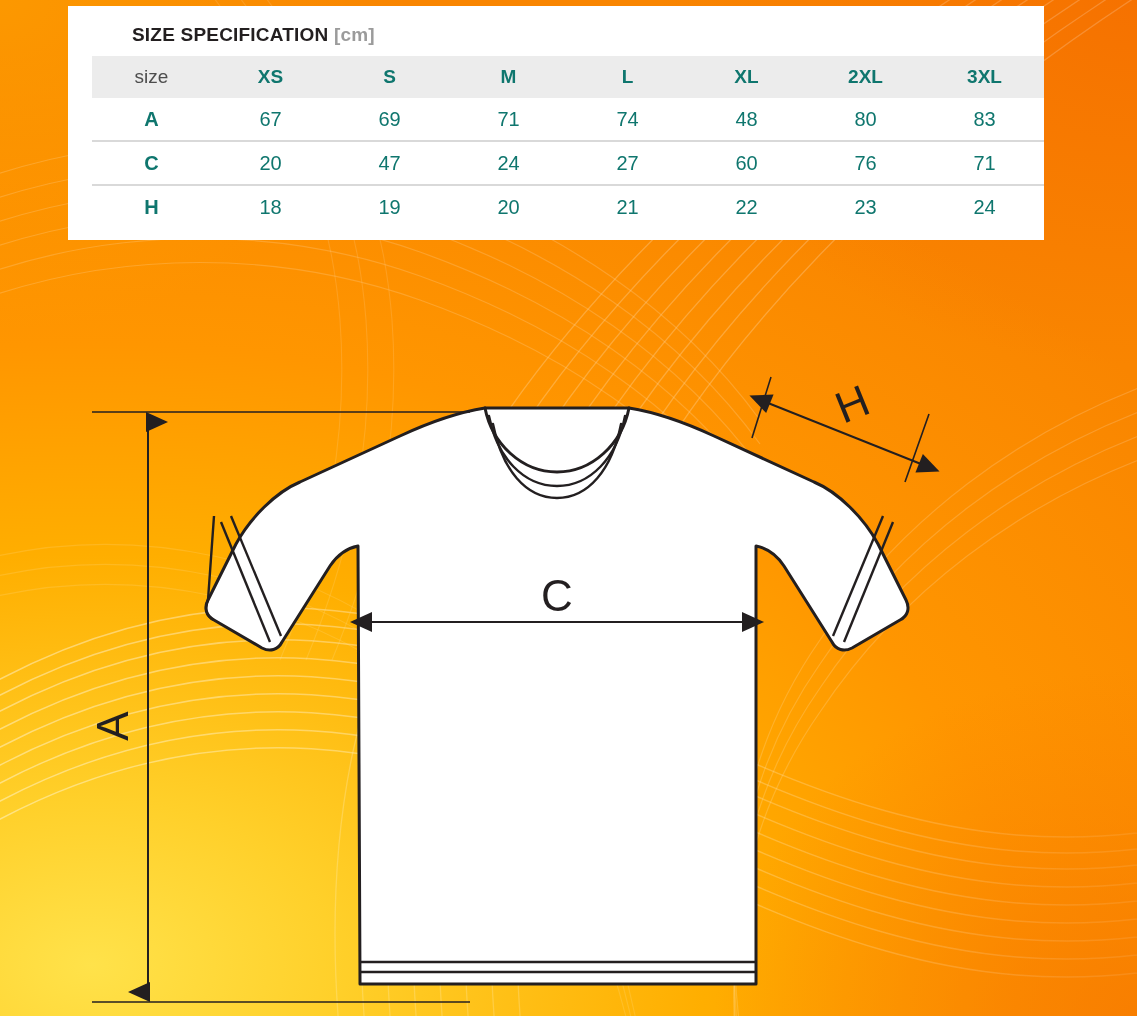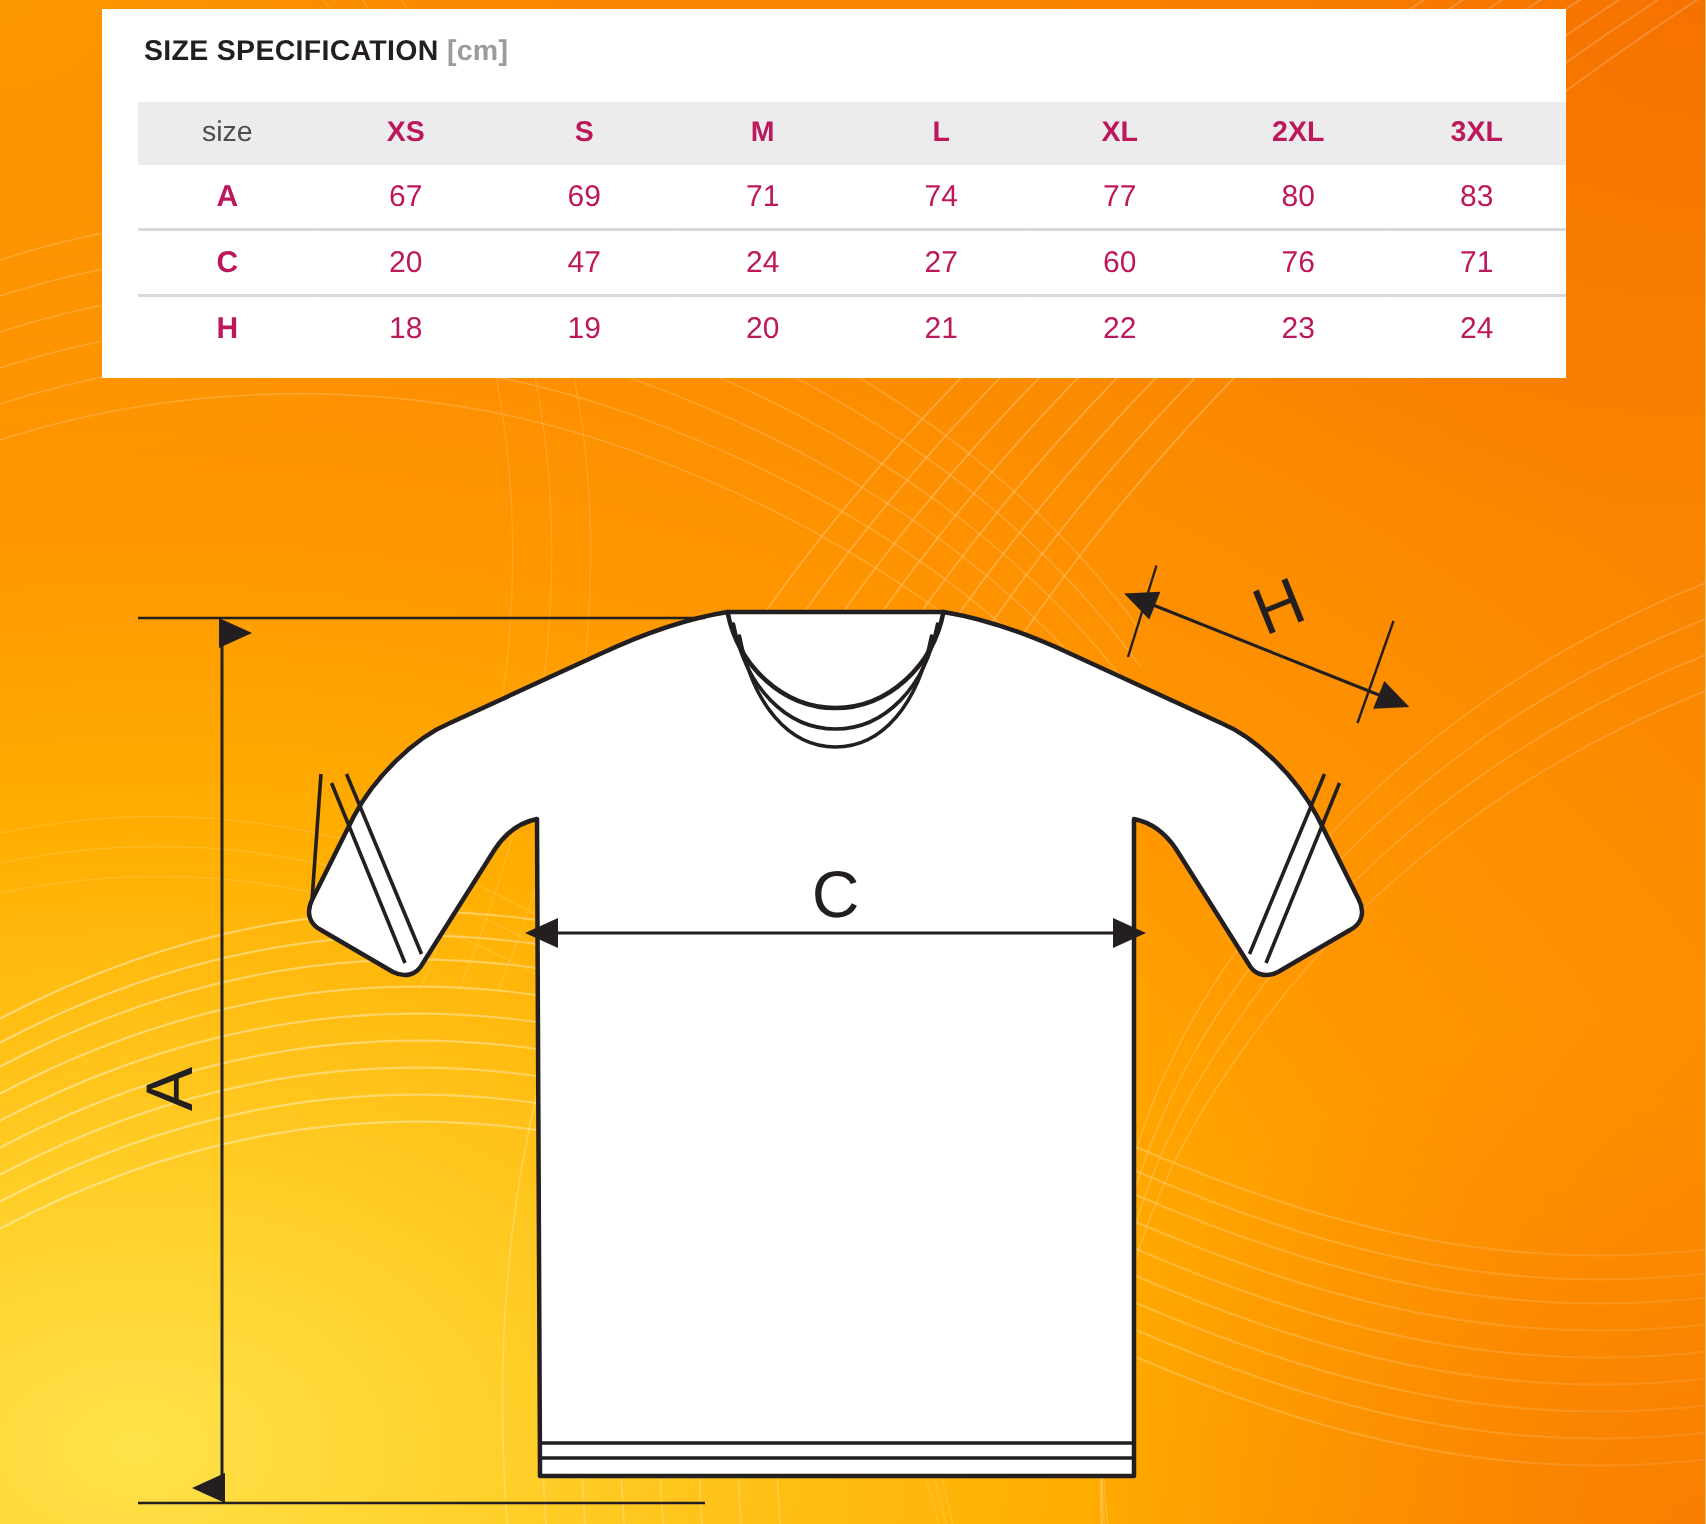--- a/index.html
+++ b/index.html
@@ -50,37 +50,38 @@
     width: 976px;
     background: #ffffff;
     padding: 10px 0 12px 0;
     box-sizing: border-box;
   }
   #spec-title {
     font-size: 19px;
     font-weight: bold;
     color: #231f20;
     letter-spacing: 0.2px;
-    padding: 8px 0 22px 28px;
+    padding: 8px 0 10px 28px;
+    margin-left: 36px;
   }
   #spec-title .unit {
     color: #9b9b9b;
     font-weight: bold;
   }
   table#spec-table {
     border-collapse: collapse;
     width: 952px;
     margin-left: 24px;
     table-layout: fixed;
   }
   table#spec-table th,
   table#spec-table td {
     text-align: center;
     font-size: 20px;
-    color: #be185d;
+    color: #0f766e;
     height: 40px;
     vertical-align: middle;
   }
   table#spec-table thead tr {
     background: #ececec;
     margin-top: 23px;
   }
   table#spec-table thead th {
     font-weight: bold;
     font-size: 19px;
@@ -203,21 +204,21 @@
           <th>3XL</th>
         </tr>
       </thead>
       <tbody>
         <tr>
           <td class="row-key">A</td>
           <td>67</td>
           <td>69</td>
           <td>71</td>
           <td>74</td>
-          <td>77</td>
+          <td>48</td>
           <td>80</td>
           <td>83</td>
         </tr>
         <tr>
           <td class="row-key">C</td>
           <td>20</td>
           <td>47</td>
           <td>24</td>
           <td>27</td>
           <td>60</td>

